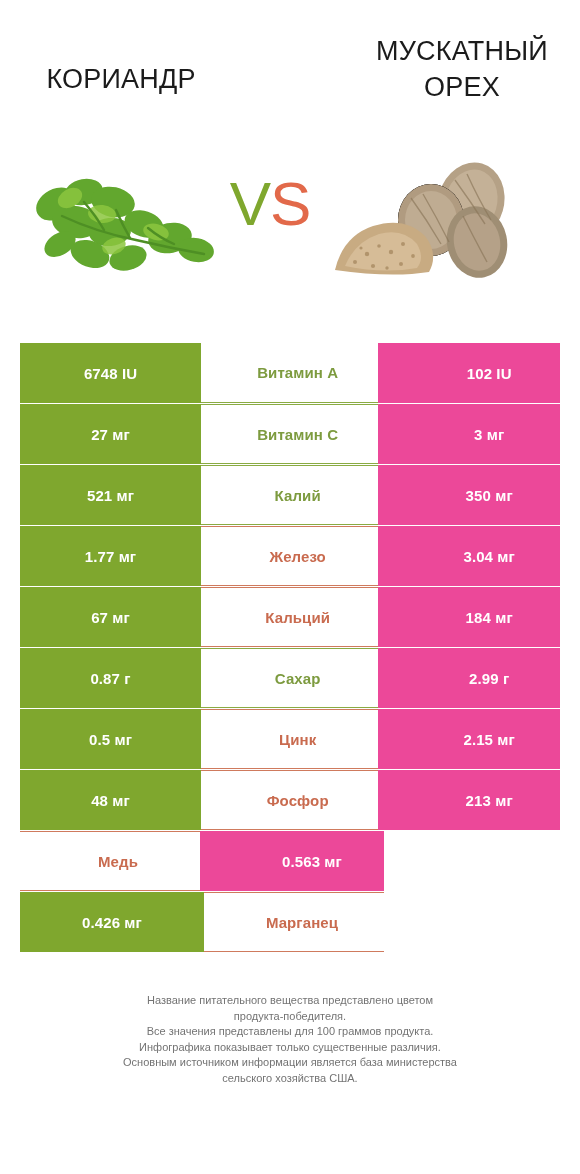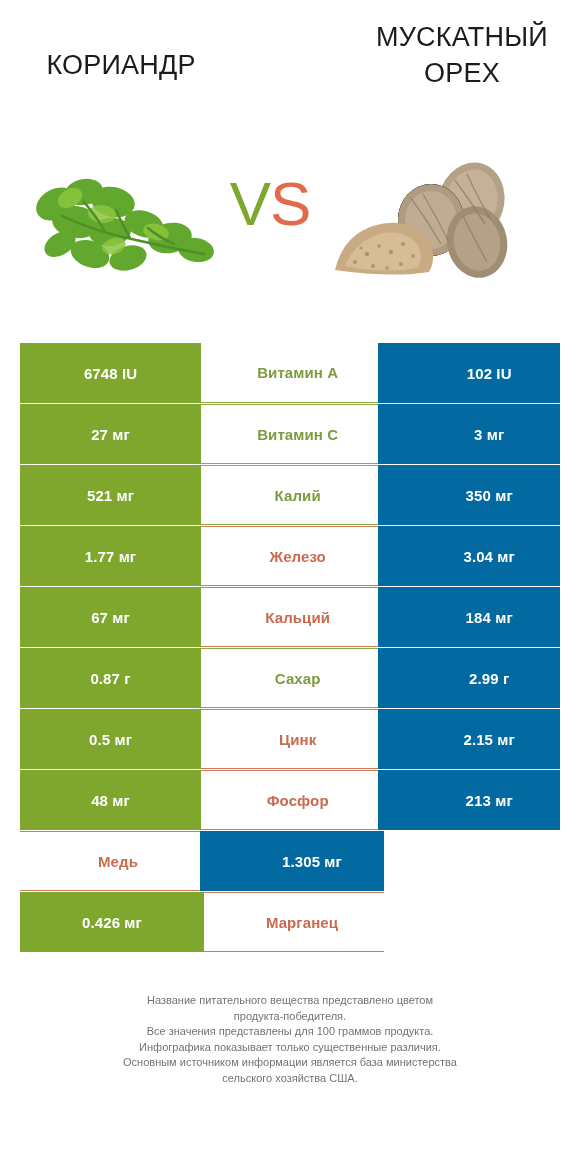--- a/index.html
+++ b/index.html
@@ -30,20 +30,21 @@
 
   .title {
     position: absolute;
     font-size: 27px;
     font-weight: 400;
     line-height: 1.32;
     color: #1b1b1b;
     letter-spacing: 0.2px;
     text-align: center;
     white-space: pre-line;
+    margin-top: 14px;
   }
 
   .title-left {
     left: 10px;
     top: 48px;
     width: 222px;
   }
 
   .title-right {
     right: 6px;
@@ -108,21 +109,21 @@
   }
 
   .cell-left,
   .cell-right {
     width: 184px;
     color: #ffffff;
     font-weight: 600;
   }
 
   .cell-left  { background: #7FA72E; }
-  .cell-right { background: #0369a1; padding-left: 40px; }
+  .cell-right { background: #ec4899; padding-left: 40px; }
 
   .cell-mid {
     width: 180px;
     background: #ffffff;
     font-weight: 700;
     padding-left: 16px;
   }
 
   .row.win-left  .cell-mid { color: #7D9B3F; border-top: 1px solid #8aab43; border-bottom: 1px solid #8aab43; }
   .row.win-right .cell-mid { color: #C96B4F; border-top: 1px solid #cf7a5d; border-bottom: 1px solid #cf7a5d; }
@@ -268,21 +269,21 @@
     </div>
 
     <div class="row win-right">
       <div class="cell cell-left">48 мг</div>
       <div class="cell cell-mid">Фосфор</div>
       <div class="cell cell-right">213 мг</div>
     </div>
 
     <div class="row win-right">
       <div class="cell cell-mid">Медь</div>
-      <div class="cell cell-right">1.305 мг</div>
+      <div class="cell cell-right">0.563 мг</div>
     </div>
 
     <div class="row win-right">
       <div class="cell cell-left">0.426 мг</div>
       <div class="cell cell-mid">Марганец</div>
     </div>
 
   </div>
 
   <div class="footer">Название питательного вещества представлено цветом

